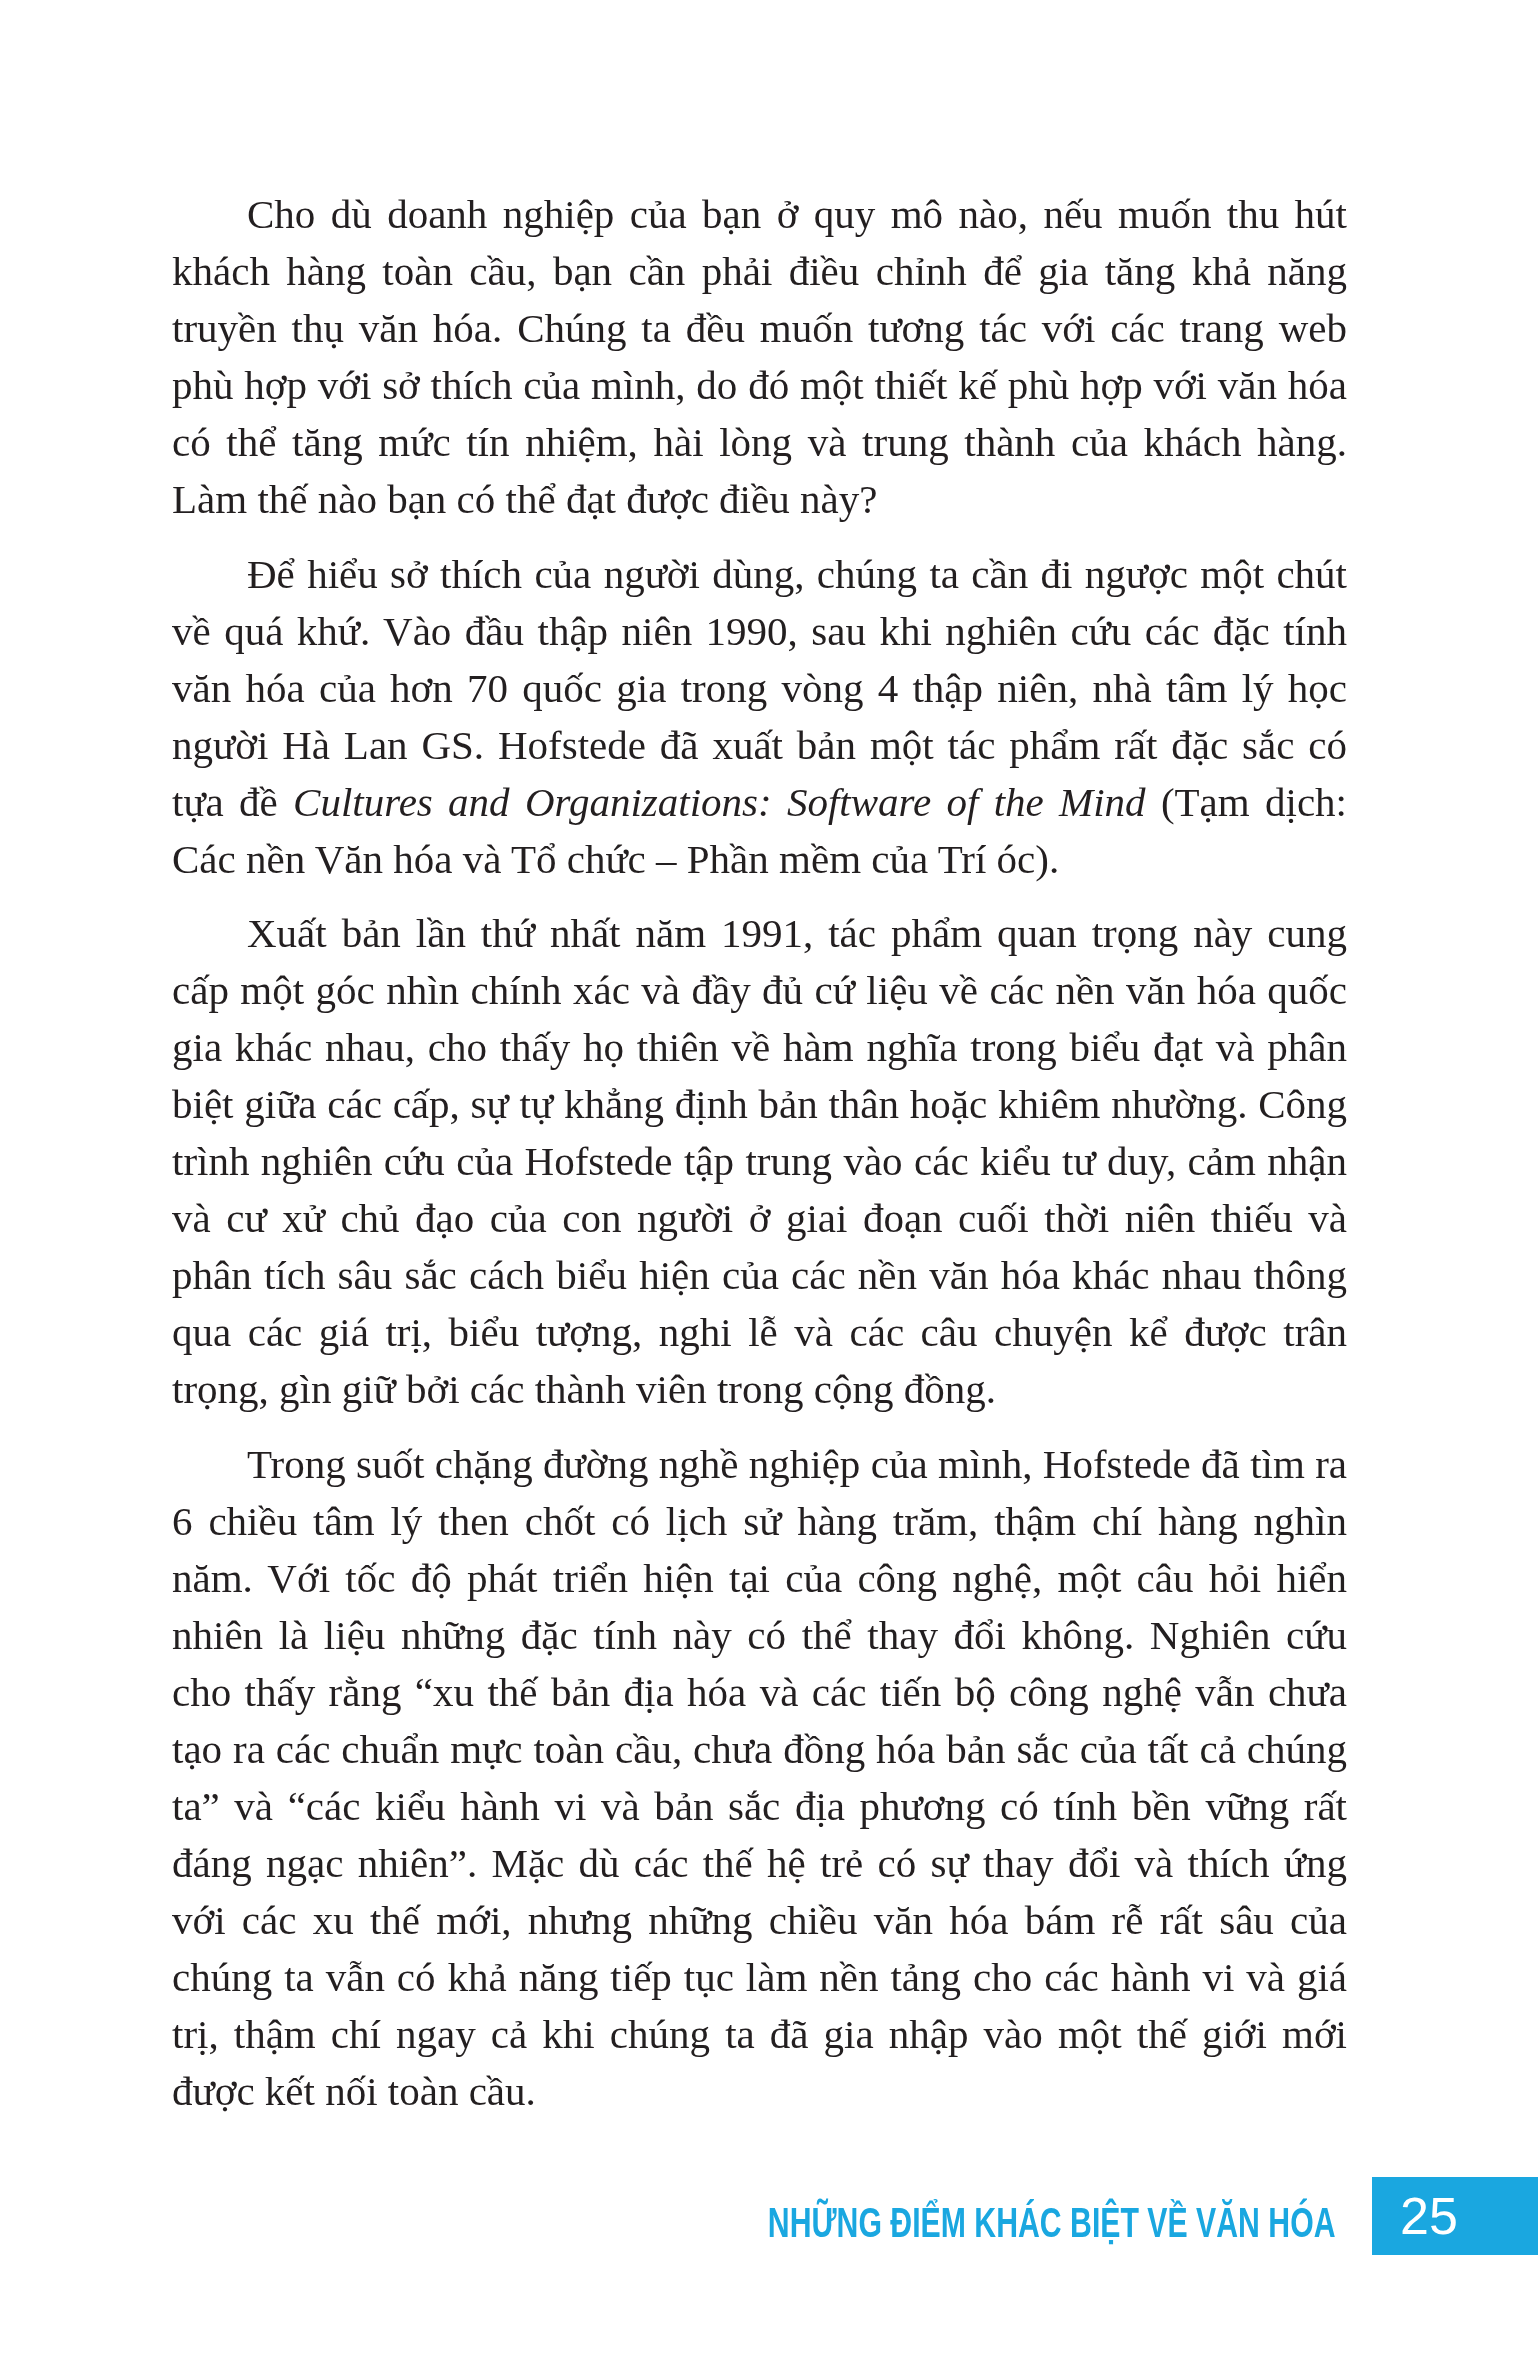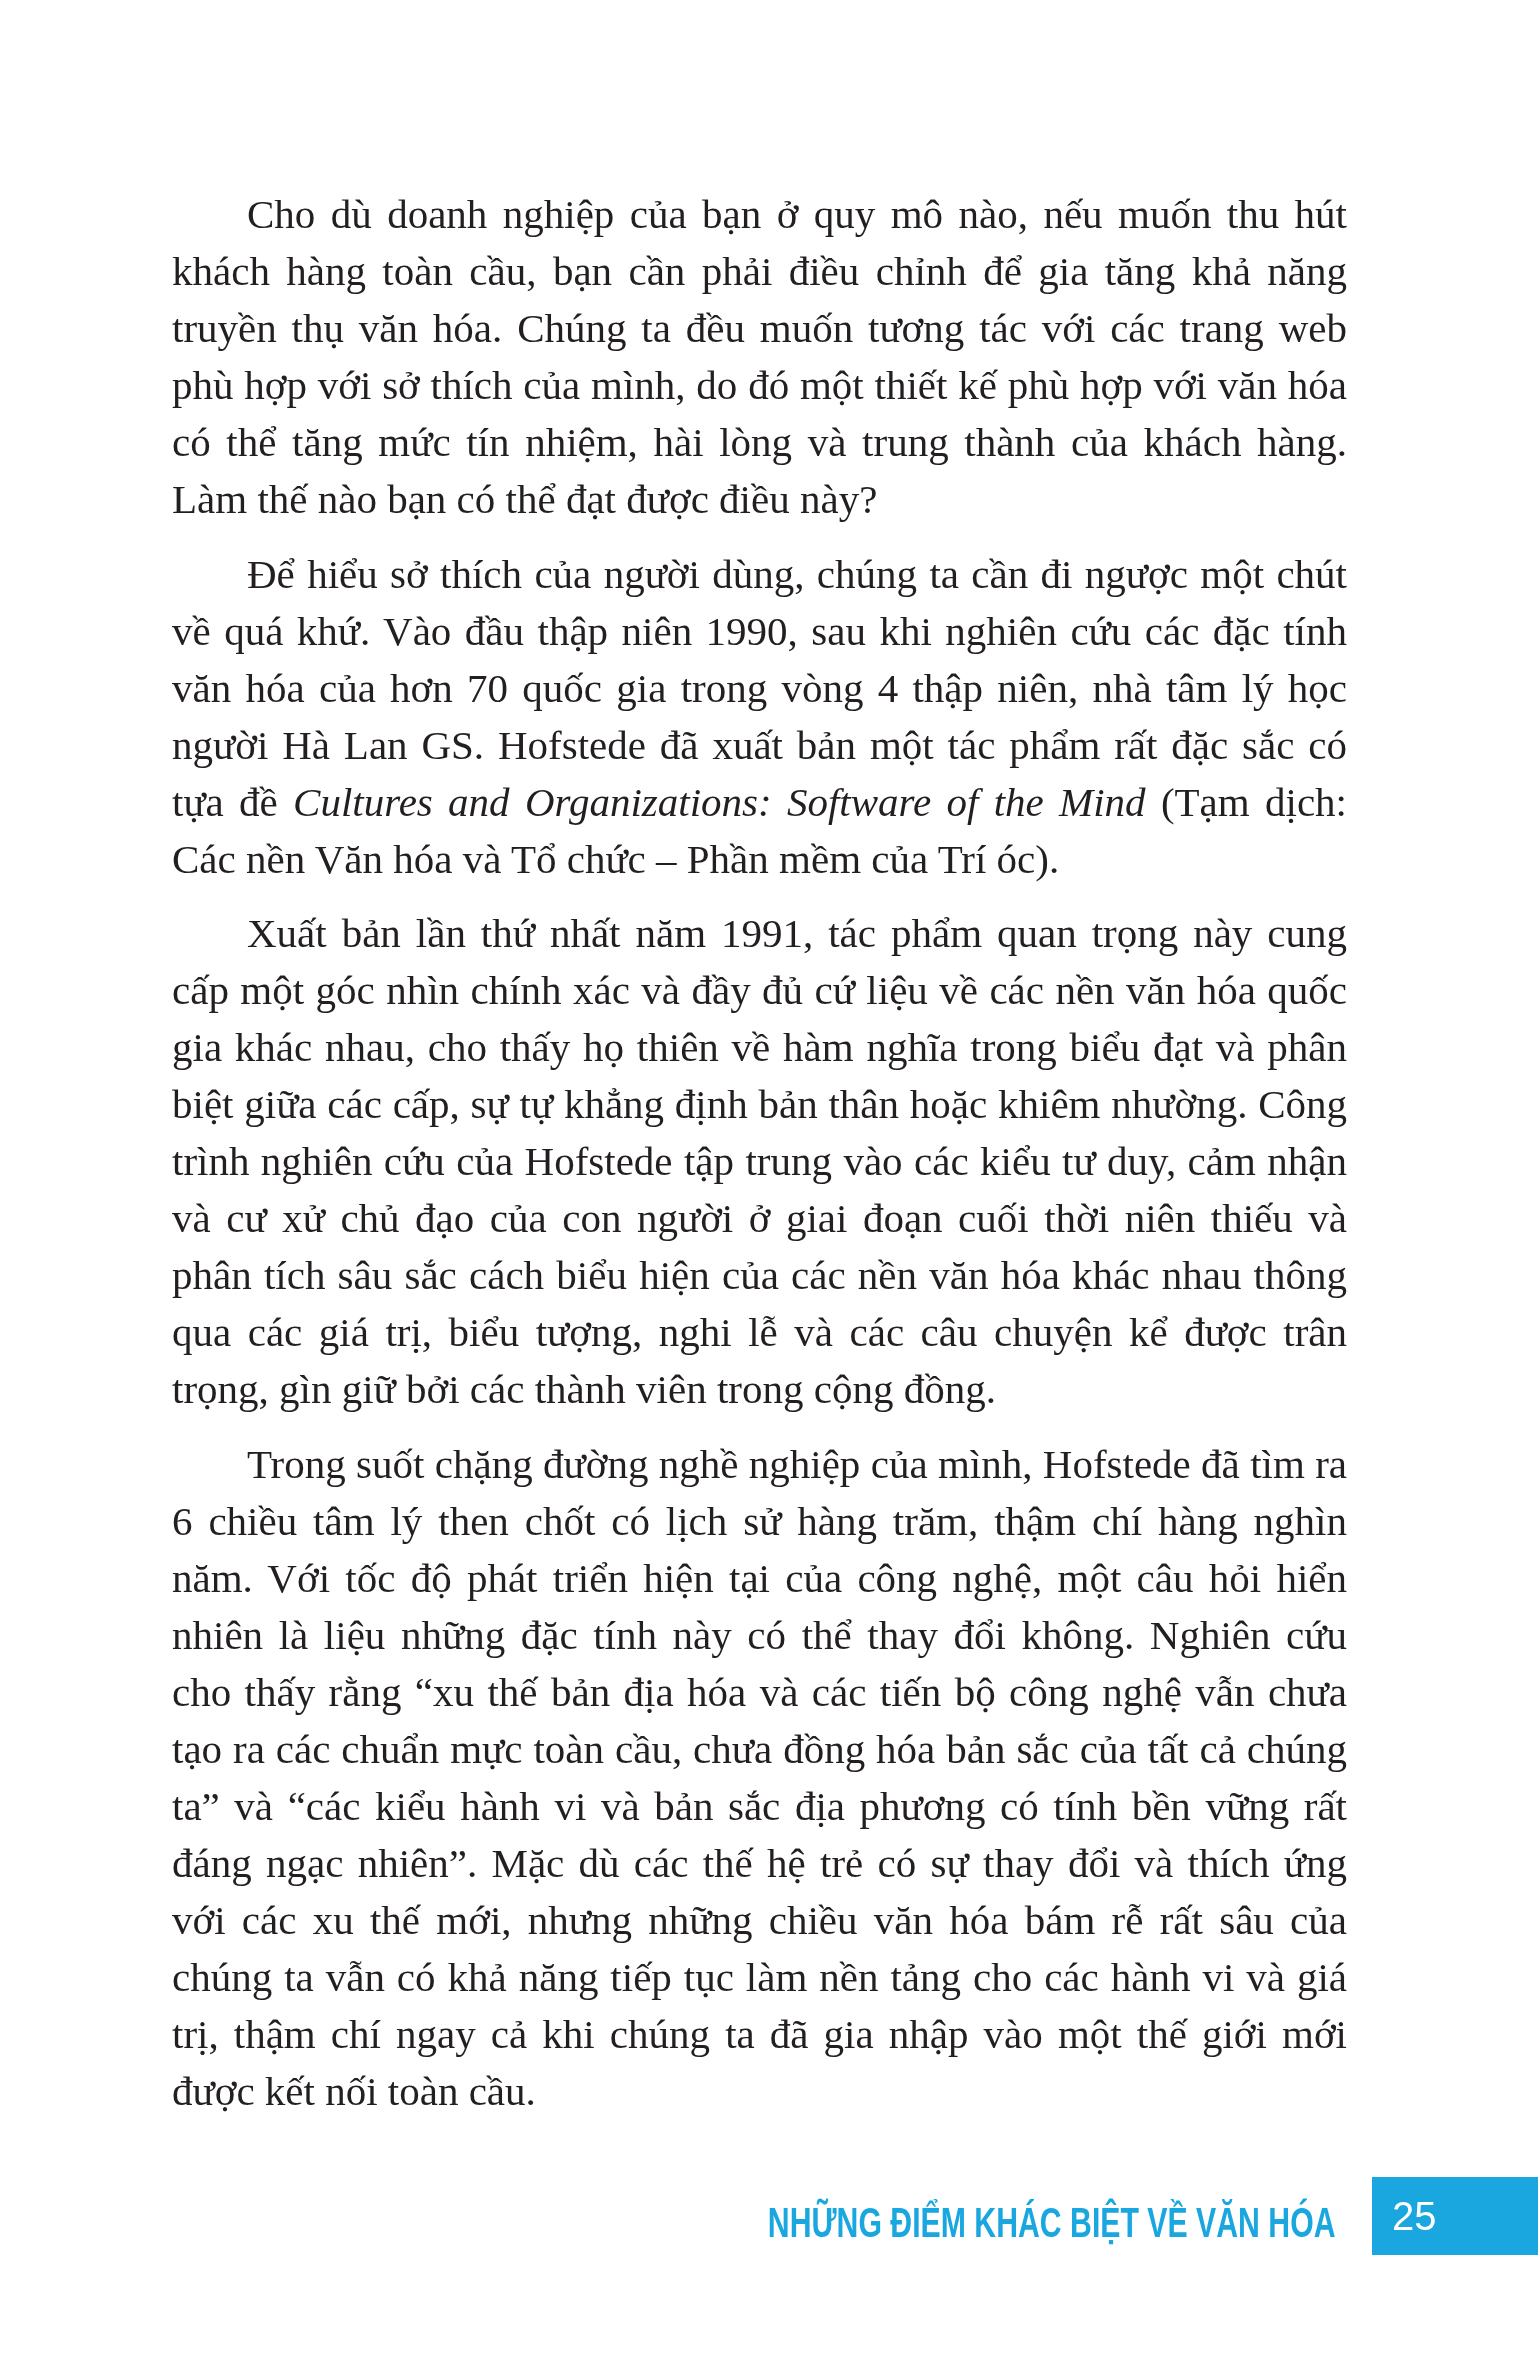--- a/index.html
+++ b/index.html
@@ -56,23 +56,23 @@
     width: 166px;
     height: 78px;
     background: var(--accent-blue, #1aa7e0);
     display: flex;
     align-items: center;
   }
   .page-number {
     color: var(--page-number-white, #ffffff);
     font-family: "Liberation Sans", "DejaVu Sans", sans-serif;
     font-weight: normal;
-    font-size: 40px;
+    font-size: 52px;
     line-height: 1;
-    padding-left: 20px;
+    padding-left: 28px;
   }
 </style>
 </head>
 <body>
 
 <div class="page">
 
   <main class="text-block">
     <p class="para"><span>Cho dù doanh nghiệp của bạn ở quy mô nào, nếu muốn thu hút khách hàng toàn cầu, bạn cần phải điều chỉnh để gia tăng khả năng truyền thụ văn hóa. Chúng ta đều muốn tương tác với các trang web phù hợp với sở thích của mình, do đó một thiết kế phù hợp với văn hóa có thể tăng mức tín nhiệm, hài lòng và trung thành của khách hàng. Làm thế nào bạn có thể đạt được điều này?</span></p>
     <p class="para"><span>Để hiểu sở thích của người dùng, chúng ta cần đi ngược một chút về quá khứ. Vào đầu thập niên 1990, sau khi nghiên cứu các đặc tính văn hóa của hơn 70 quốc gia trong vòng 4 thập niên, nhà tâm lý học người Hà Lan GS. Hofstede đã xuất bản một tác phẩm rất đặc sắc có tựa đề </span><em class="book-title">Cultures and Organizations: Software of the Mind</em><span> (Tạm dịch: Các nền Văn hóa và Tổ chức – Phần mềm của Trí óc).</span></p>

